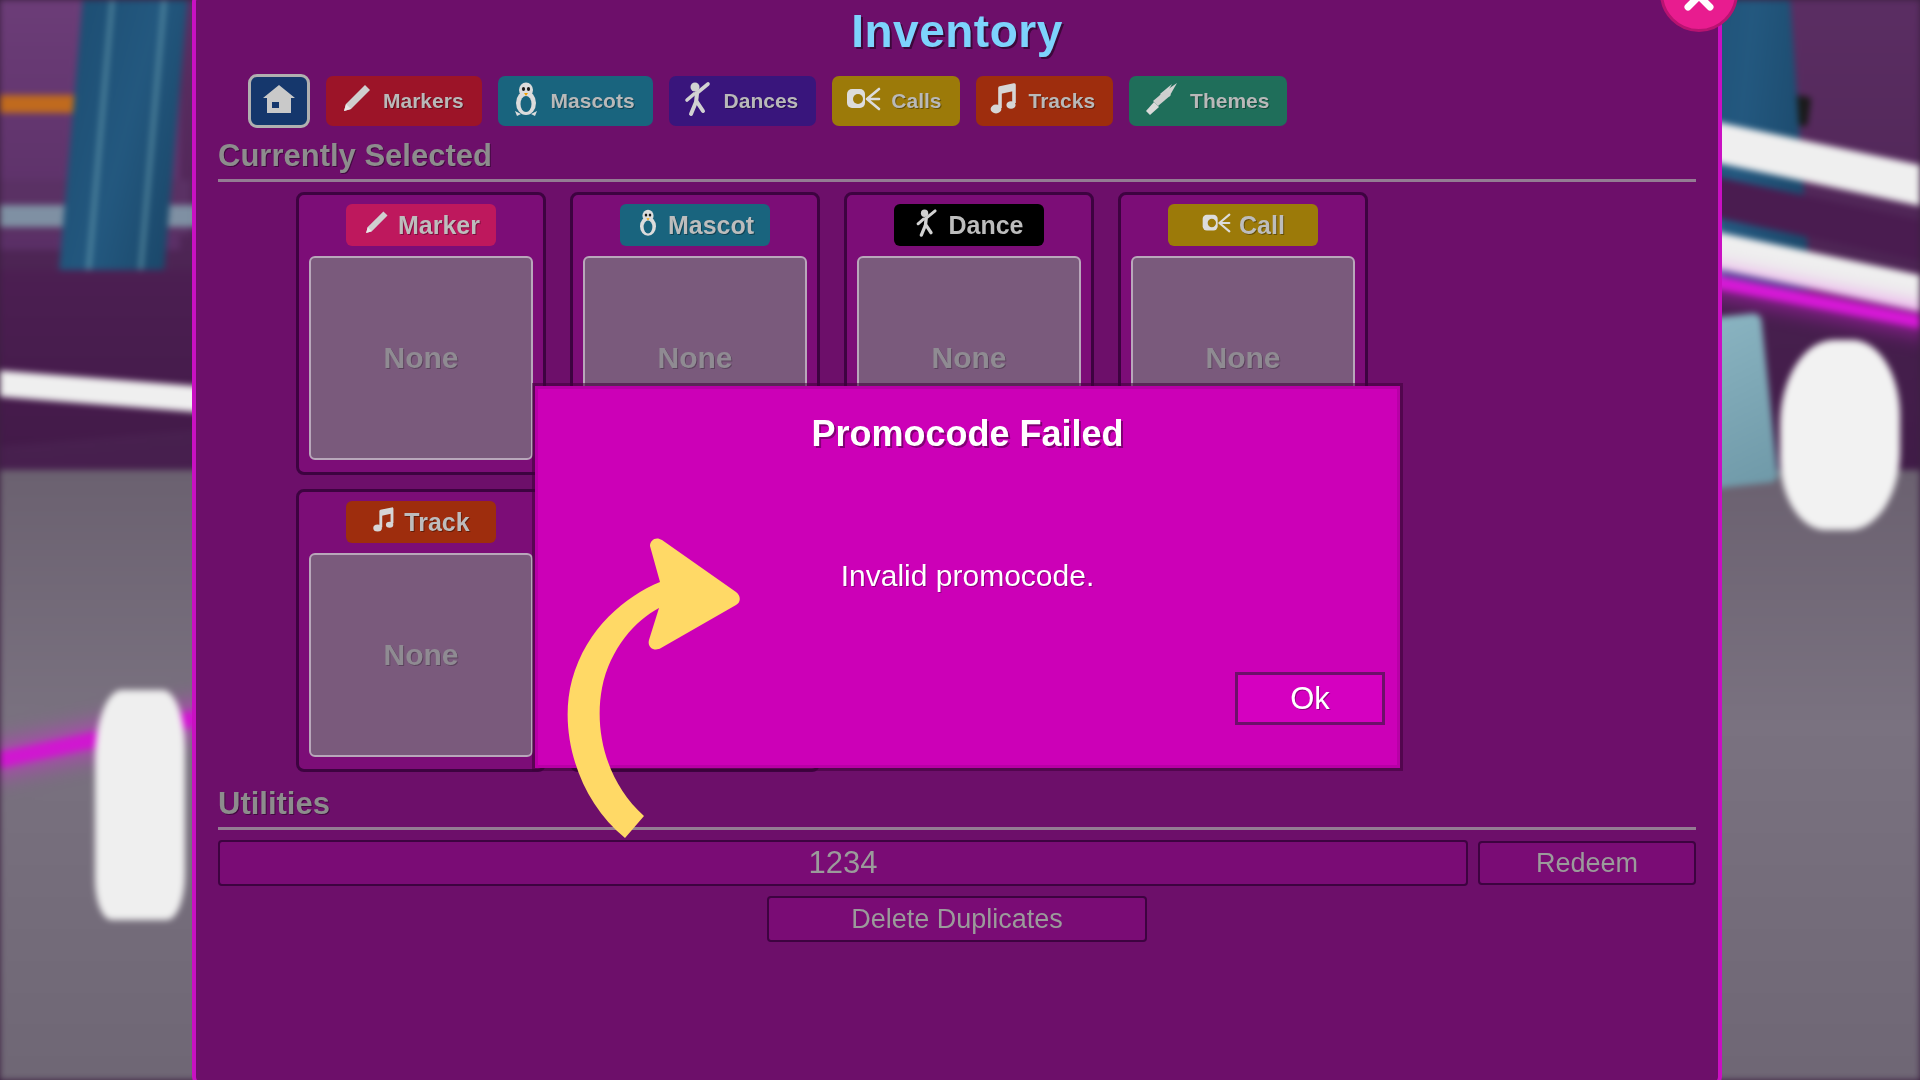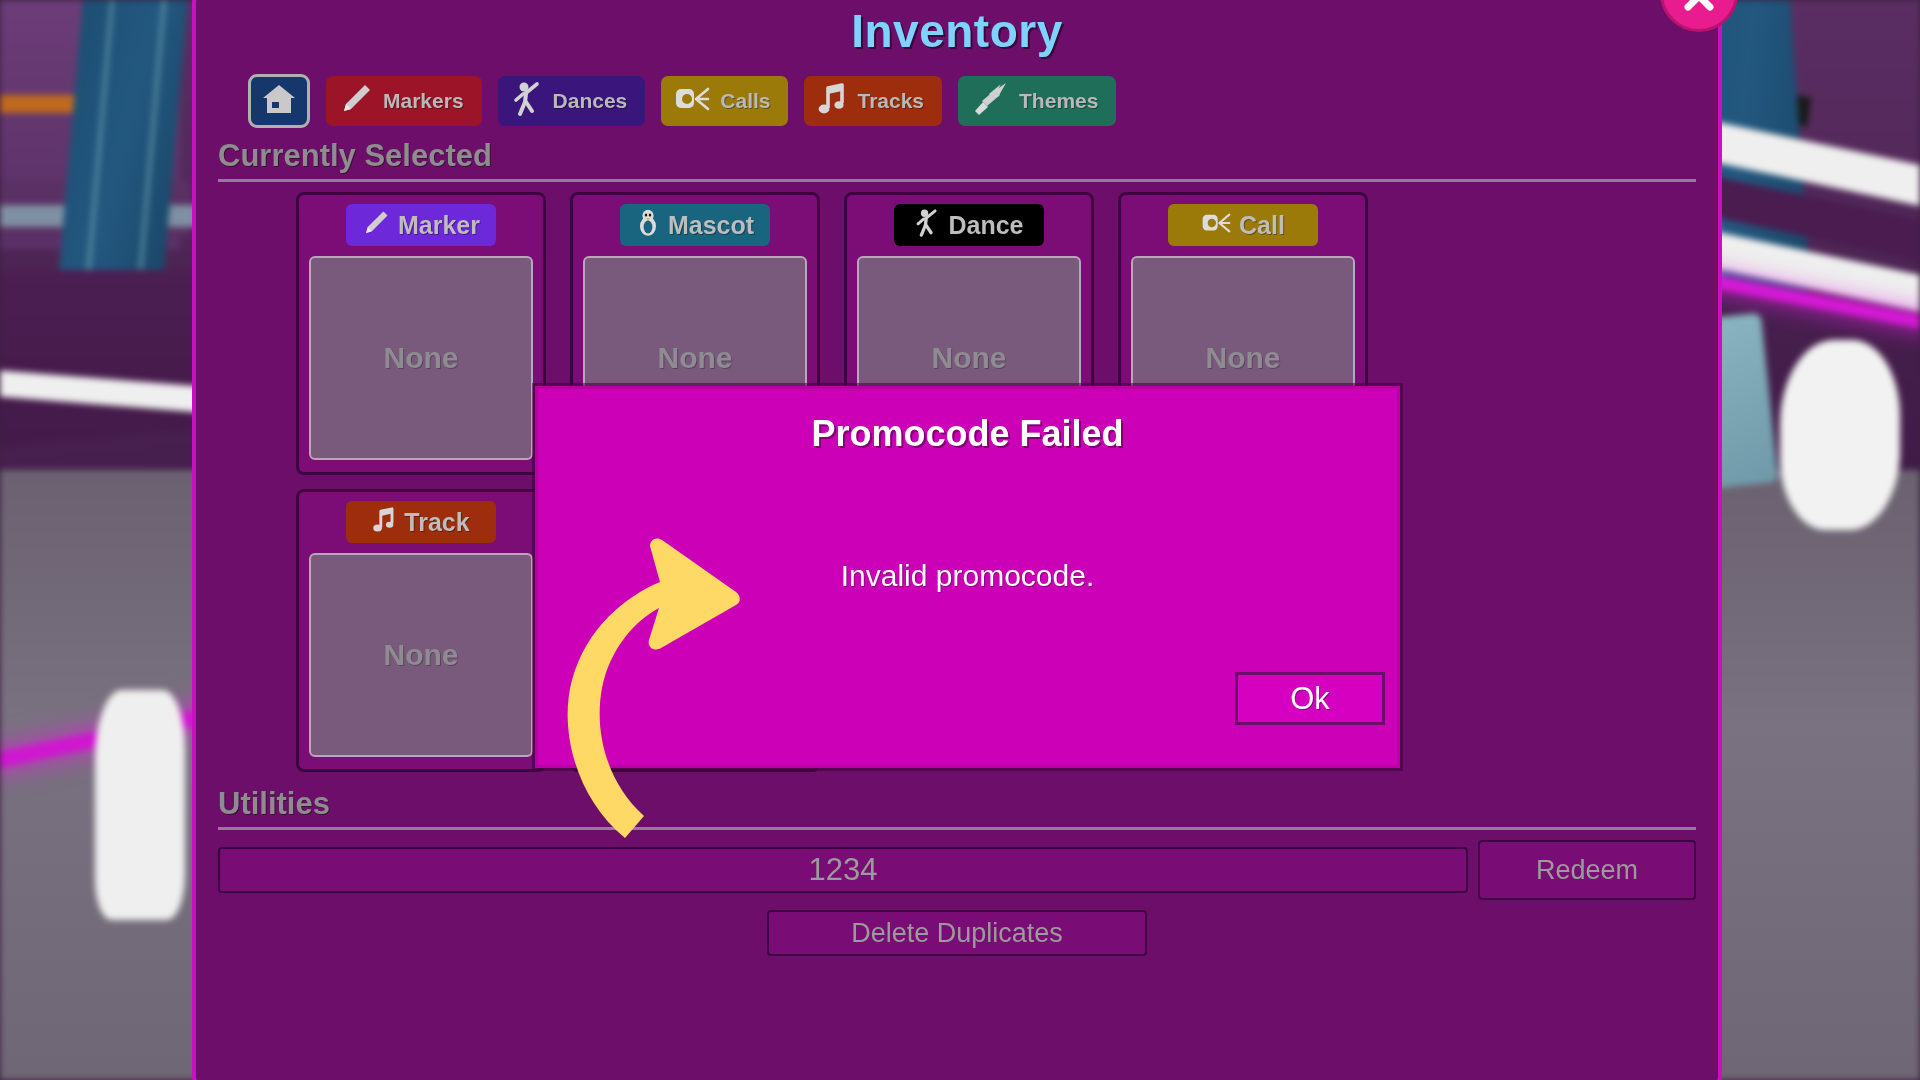--- a/index.html
+++ b/index.html
@@ -246,21 +246,21 @@
     height: 46px;
     background: #7a0c75;
     border: 2px solid #3d0340;
     border-radius: 4px;
     display: flex; align-items: center; justify-content: center;
     color: #9b9b9b;
     font-size: 31px;
     cursor: text;
   }
   #redeem-btn {
-    width: 218px; height: 60px;
+    width: 218px; height: 44px;
     background: #7a0c75;
     border: 2px solid #3d0340;
     border-radius: 4px;
     display: flex; align-items: center; justify-content: center;
     color: #9b9b9b; font-size: 27px;
     cursor: pointer;
   }
   #delete-dupes-btn {
     width: 380px; height: 46px;
     margin: 10px auto 0 auto;
@@ -372,20 +372,35 @@
     <div class="tab tab-markers">
       <span>
         <svg width="34" height="34" viewBox="0 0 34 34">
           <path d="M26 3 L31 8 L12 27 L5 29 L7 22 Z" fill="#cfcfcf"></path>
           <path d="M5 29 L7 22 L12 27 Z" fill="#e8e8e8"></path>
         </svg>
       </span>
       <span class="tlabel">Markers</span>
     </div>
 
+    <div class="tab tab-mascots">
+      <span>
+        <svg width="30" height="36" viewBox="0 0 30 36">
+          <ellipse cx="15" cy="9" rx="7" ry="7.5" fill="#dcdcdc"></ellipse>
+          <ellipse cx="15" cy="22" rx="10" ry="12" fill="#dcdcdc"></ellipse>
+          <ellipse cx="12.5" cy="8" rx="1.6" ry="2" fill="#1b1b1b"></ellipse>
+          <ellipse cx="17.5" cy="8" rx="1.6" ry="2" fill="#1b1b1b"></ellipse>
+          <path d="M13 12 L17 12 L15 15 Z" fill="#f0a000"></path>
+          <ellipse cx="15" cy="23" rx="5.5" ry="8" fill="#19647e"></ellipse>
+          <path d="M4 30 L10 33 L6 35 Z" fill="#dcdcdc"></path>
+          <path d="M26 30 L20 33 L24 35 Z" fill="#dcdcdc"></path>
+        </svg>
+      </span>
+      <span class="tlabel">Mascots</span>
+    </div>
 
     <div class="tab tab-dances">
       <span>
         <svg width="32" height="36" viewBox="0 0 32 36">
           <circle cx="13" cy="6" r="4.5" fill="#d2d2d2"></circle>
           <path d="M13 10 L17 13 L16 22 L12 22 Z" fill="#d2d2d2"></path>
           <path d="M15 12 L26 3" stroke="#d2d2d2" stroke-width="3.6" stroke-linecap="round"></path>
           <path d="M12 13 L5 19" stroke="#d2d2d2" stroke-width="3.6" stroke-linecap="round"></path>
           <path d="M14 21 L9 33" stroke="#d2d2d2" stroke-width="4" stroke-linecap="round"></path>
           <path d="M15 21 L21 30" stroke="#d2d2d2" stroke-width="4" stroke-linecap="round"></path>
@@ -431,21 +446,21 @@
   </div>
 
   <div class="section">
     <div class="section-head">Currently Selected</div>
     <div class="section-rule"></div>
   </div>
 
   <div class="slot-row">
 
     <div class="slot">
-      <div class="slot-badge" style="background:#6d28d9">
+      <div class="slot-badge" style="background:#be185d">
         <span>
           <svg width="28" height="28" viewBox="0 0 34 34">
               <path d="M26 3 L31 8 L12 27 L5 29 L7 22 Z" fill="#cfcfcf"></path>
               <path d="M5 29 L7 22 L12 27 Z" fill="#e8e8e8"></path>
             </svg>
         </span>
         <span class="blabel">Marker</span>
       </div>
       <div class="slot-body">
         <span class="none-text">None</span>

